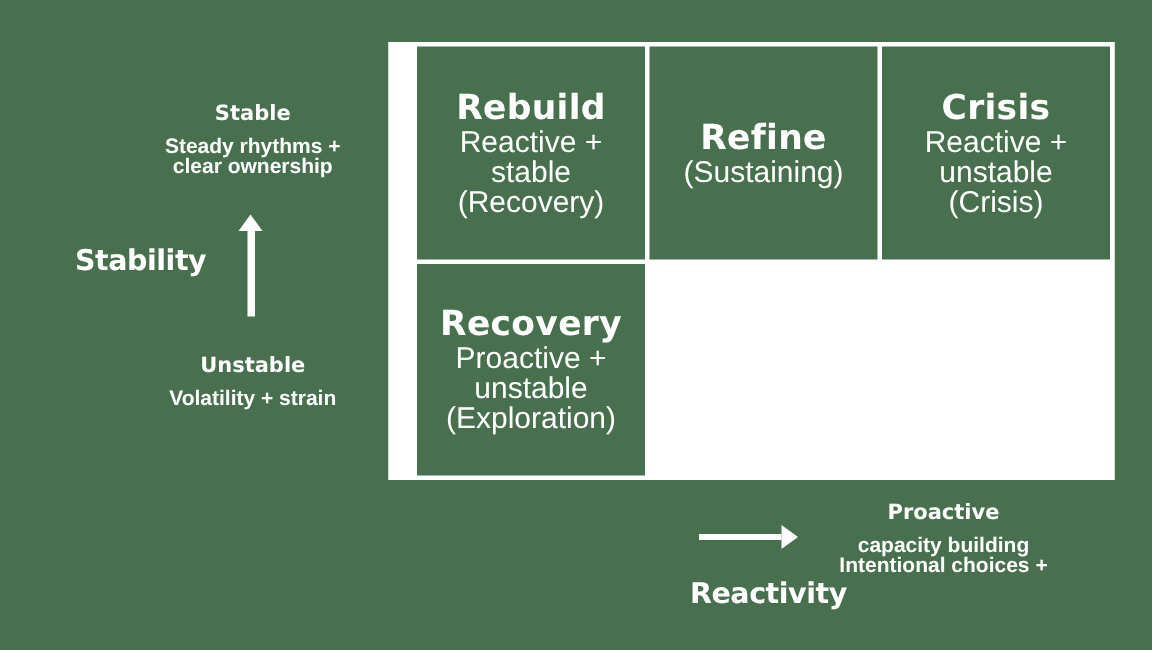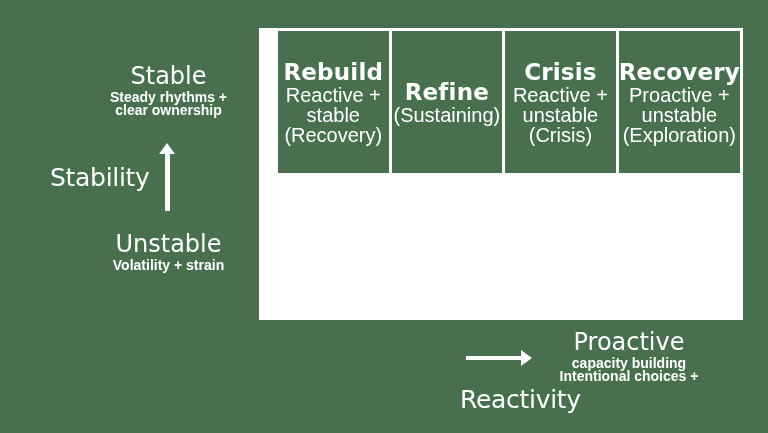--- a/index.html
+++ b/index.html
@@ -24,21 +24,21 @@
   .grid {
     position: absolute;
     left: 259px;
     top: 28px;
     width: 484px;
     height: 292px;
     box-sizing: border-box;
     border: 3px solid #FFFFFF;
     background: #FFFFFF;
     display: grid;
-    grid-template-columns: 1fr 1fr 1fr 1fr;
+    grid-template-columns: 1fr 1fr 1fr;
     grid-template-rows: 1fr 1fr;
     gap: 3px;
     padding-left: 16px;
   }
   .cell {
     background: #48704F;
     display: flex;
     flex-direction: column;
     align-items: center;
     justify-content: center;
@@ -57,35 +57,35 @@
     font-weight: 400;
   }
 
   
   .axis-block {
     position: absolute;
     text-align: center;
   }
   .axis-title {
     font-family: "DejaVu Sans", sans-serif;
-    font-weight: normal;
-    font-size: 24px;
+    font-weight: bold;
+    font-size: 14px;
     line-height: 24px;
     margin-bottom: 3px;
   }
   .axis-sub {
     font-weight: bold;
     font-size: 14px;
     line-height: 13px;
   }
   .axis-name {
     position: absolute;
     font-family: "DejaVu Sans", sans-serif;
-    font-weight: normal;
-    font-size: 25px;
+    font-weight: bold;
+    font-size: 19px;
     letter-spacing: -0.3px;
   }
 
   .stable-block   { left: 96px;  top: 64px;  width: 145px; }
   .unstable-block { left: 96px;  top: 232px; width: 145px; }
   .stability-name { left: 50px;  top: 163px; }
 
   .reactive-block  { left: 307px; top: 332px; width: 152px; }
   .proactive-block { left: 553px; top: 330px; width: 152px; }
   .reactivity-name { left: 460px; top: 385px; }

